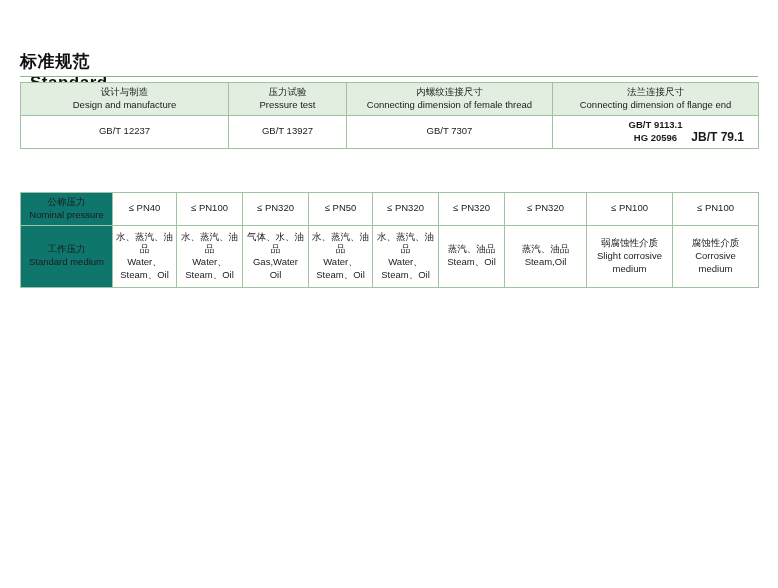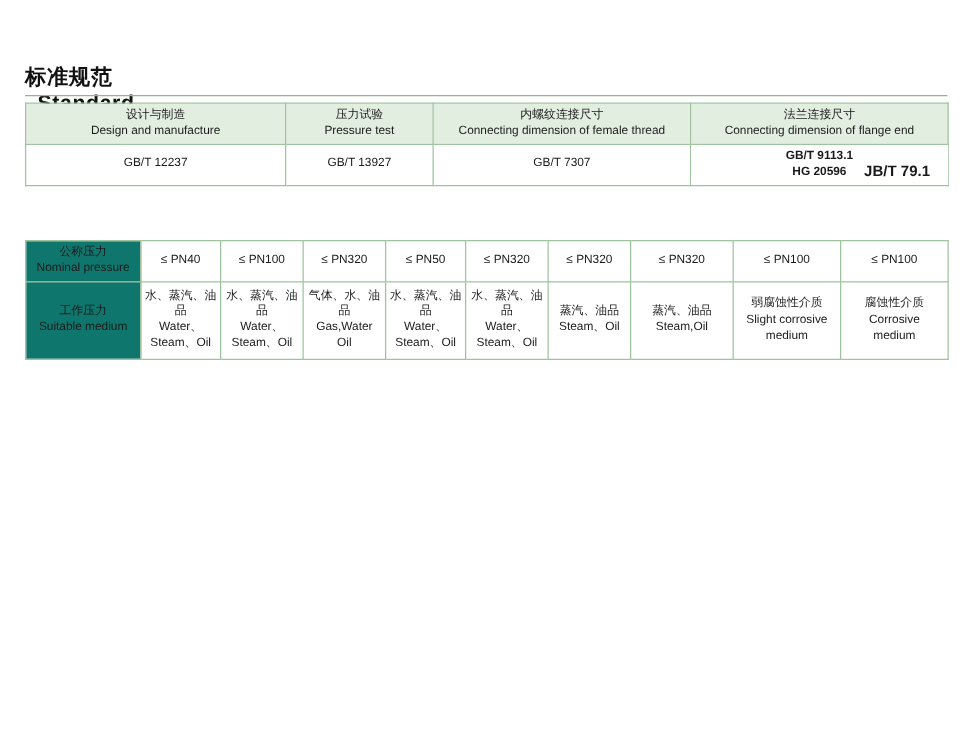--- a/index.html
+++ b/index.html
@@ -194,21 +194,21 @@
       <td>≤ PN50</td>
       <td>≤ PN320</td>
       <td>≤ PN320</td>
       <td>≤ PN320</td>
       <td>≤ PN100</td>
       <td>≤ PN100</td>
     </tr>
     <tr class="r3">
       <td class="rowhead">
         <span class="zh">工作压力</span>
-        <span class="en">Suitable medium</span>
+        <span class="en">Standard medium</span>
       </td>
       <td class="medium">水、蒸汽、油品<br>Water、<br>Steam、Oil</td>
       <td class="medium">水、蒸汽、油品<br>Water、<br>Steam、Oil</td>
       <td class="medium">气体、水、油品<br>Gas,Water<br>Oil</td>
       <td class="medium">水、蒸汽、油品<br>Water、<br>Steam、Oil</td>
       <td class="medium">水、蒸汽、油品<br>Water、<br>Steam、Oil</td>
       <td class="medium">蒸汽、油品<br>Steam、Oil</td>
       <td class="medium">蒸汽、油品<br>Steam,Oil</td>
       <td class="medium">弱腐蚀性介质<br>Slight corrosive<br>medium</td>
       <td class="medium">腐蚀性介质<br>Corrosive<br>medium</td>

